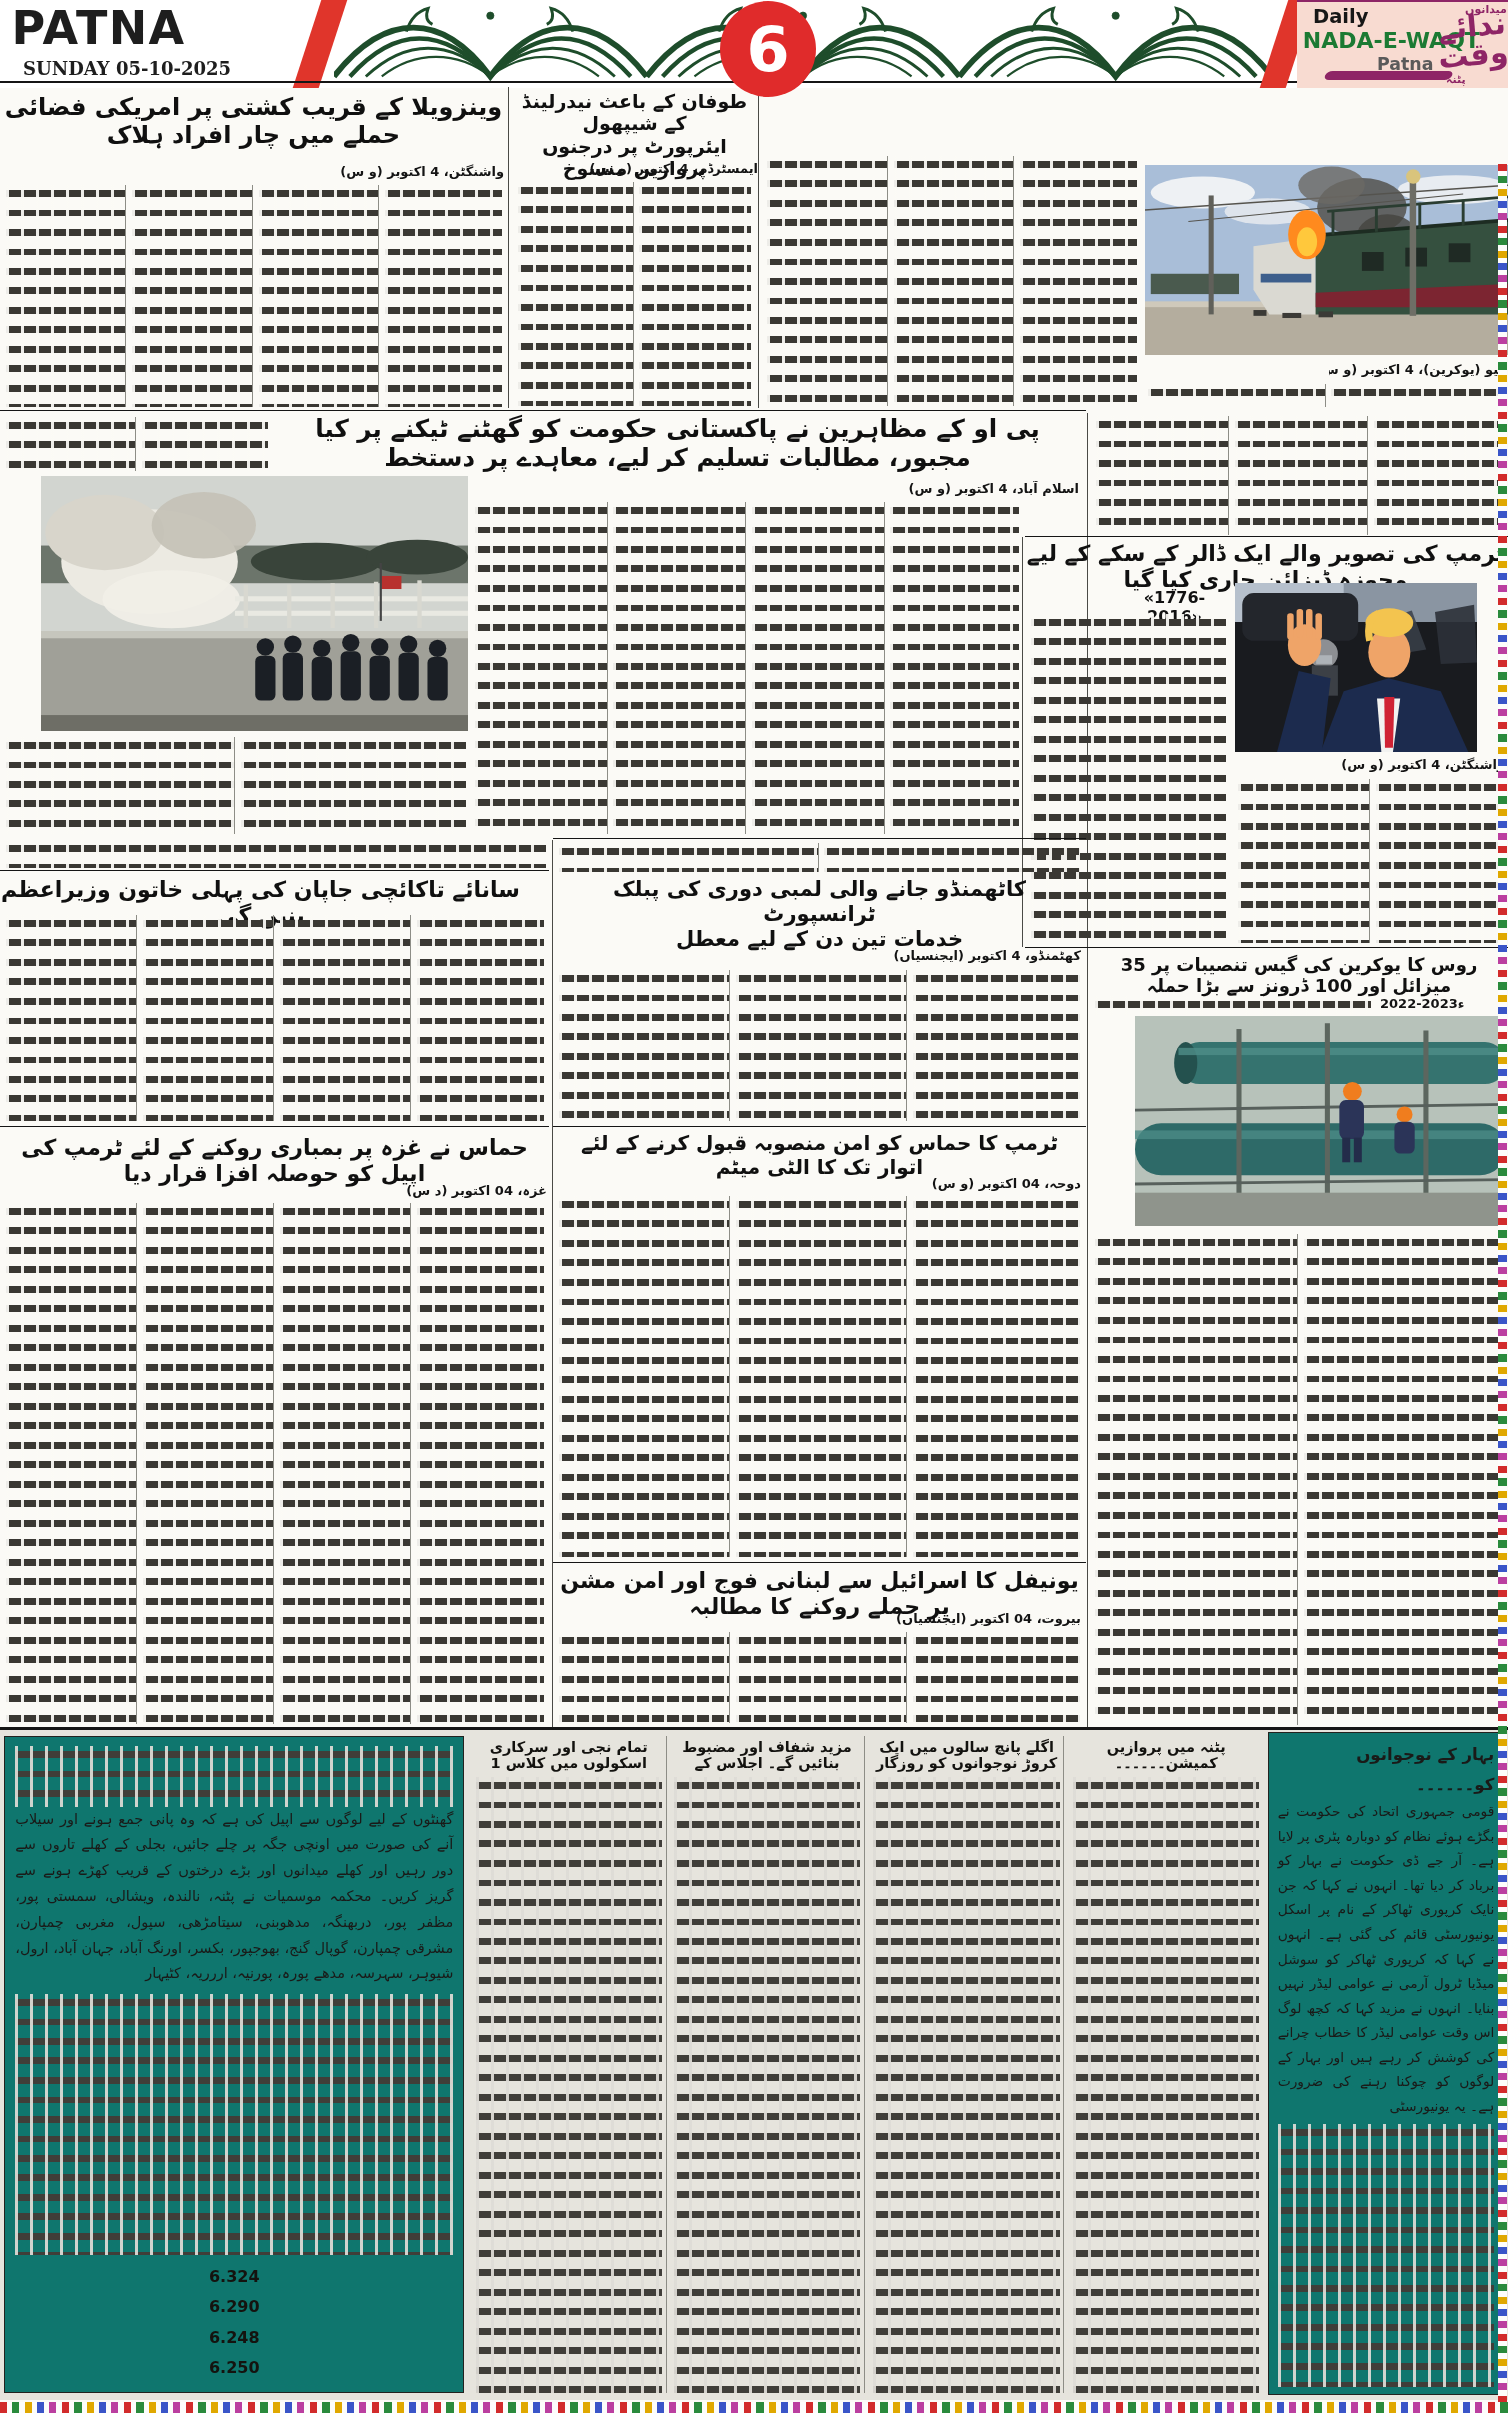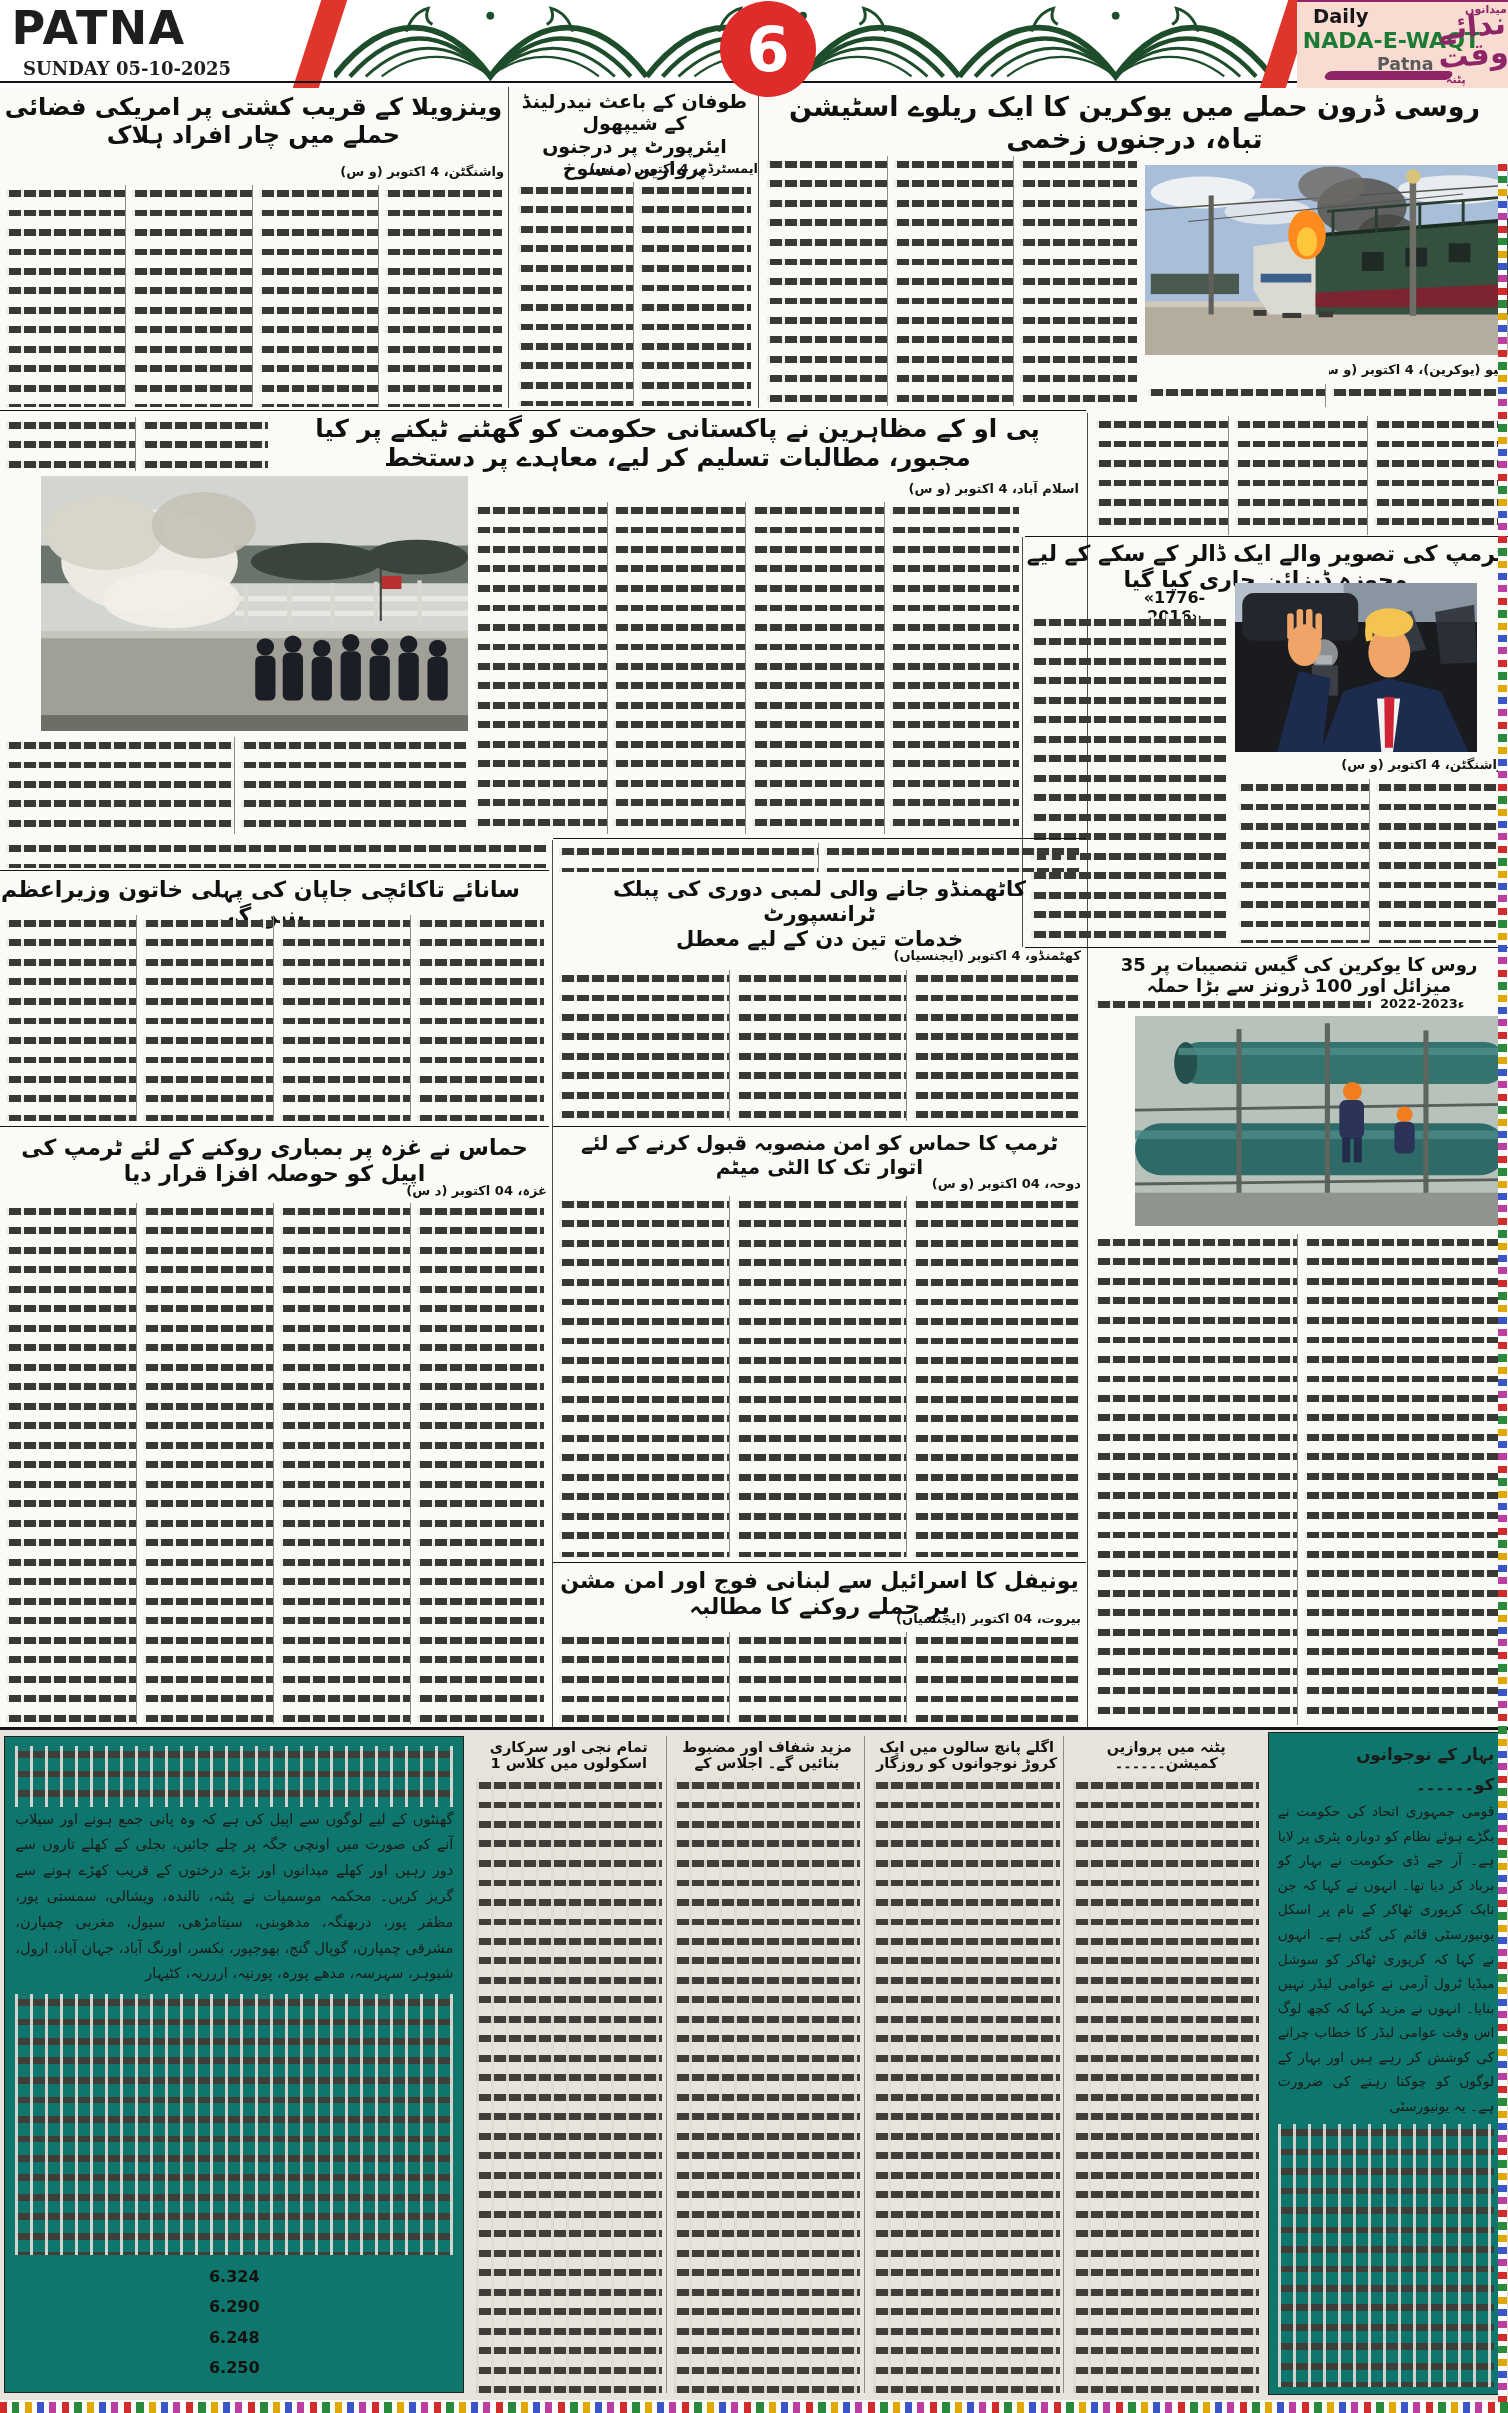--- a/index.html
+++ b/index.html
@@ -109,21 +109,20 @@
     <div>طوفان کے باعث نیدرلینڈ کے شیپھول</div>
     <div>ایئرپورٹ پر درجنوں پروازیں منسوخ</div>
   </div>
   <div class="abs dl" style="left:519px;top:161px;width:239px;">ایمسٹرڈم، 4 اکتوبر (و س)</div>
   <div class="abs cols" style="left:515px;top:182px;width:239px;height:224px;">
     <div class="c sim"></div>
     <div class="c sim"></div>
   </div>
   <div class="abs rule-v" style="left:758px;top:87px;height:321px;"></div>
 
-  <div class="abs hl" style="left:764px;top:91px;width:741px;font-size:27px;">روسی ڈرون حملے میں یوکرین کا ایک ریلوے اسٹیشن تباہ، درجنوں زخمی</div>
   <div class="abs cols" style="left:764px;top:156px;width:376px;height:250px;">
     <div class="c sim"></div>
     <div class="c sim"></div>
     <div class="c sim"></div>
   </div>
 
   <svg class="abs" style="left:1145px;top:165px;" width="363" height="190" viewBox="0 0 502 262" preserveAspectRatio="none">
     <rect width="502" height="262" fill="#a9bed8"></rect>
     <ellipse cx="80" cy="38" rx="72" ry="22" fill="#f1f3f5" opacity=".95"></ellipse>
     <ellipse cx="170" cy="64" rx="60" ry="18" fill="#e3e8ee" opacity=".9"></ellipse>

